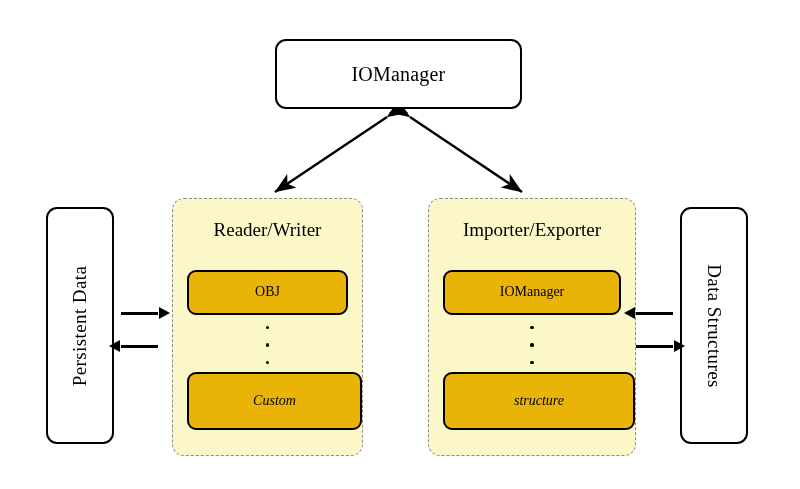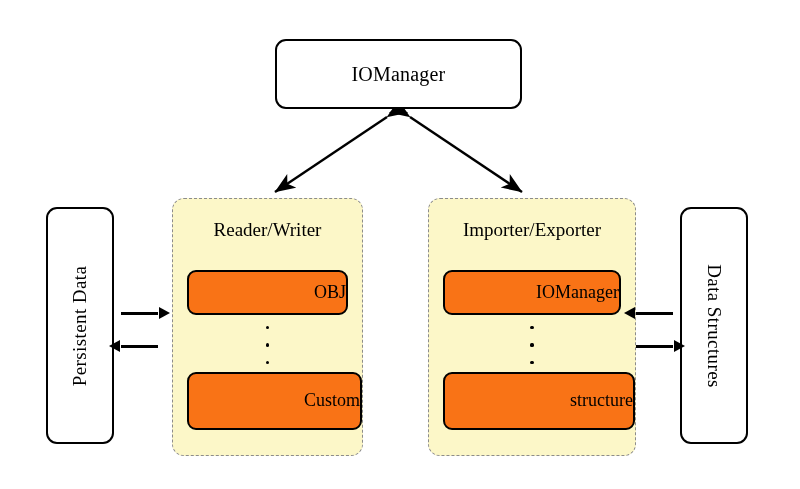--- a/index.html
+++ b/index.html
@@ -104,44 +104,45 @@
     top: 20px;
     text-align: center;
     font-size: 19px;
     color: #000000;
     white-space: nowrap;
   }
 
   
   .inner-box {
     position: absolute;
-    background: #f97316;
+    background: #eab308;
     border: 2.6px solid #000000;
     border-radius: 9px;
     box-sizing: border-box;
     display: flex;
     flex-direction: column;
-    align-items: flex-end;
+    align-items: center;
     justify-content: center;
     text-align: center;
-    font-size: 18px;
+    font-size: 14px;
     line-height: 1.18;
     color: #000000;
   }
   .inner-top {
     left: 14px;
     right: 14px;
     top: 71px;
     height: 45px;
   }
   .inner-bottom {
     left: 14px;
     right: 0;
     top: 173px;
     height: 58px;
+    font-style: italic;
   }
 
   
   .vdots {
     position: absolute;
     left: 0;
     right: 0;
     top: 127px;
     height: 38px;
     display: flex;

